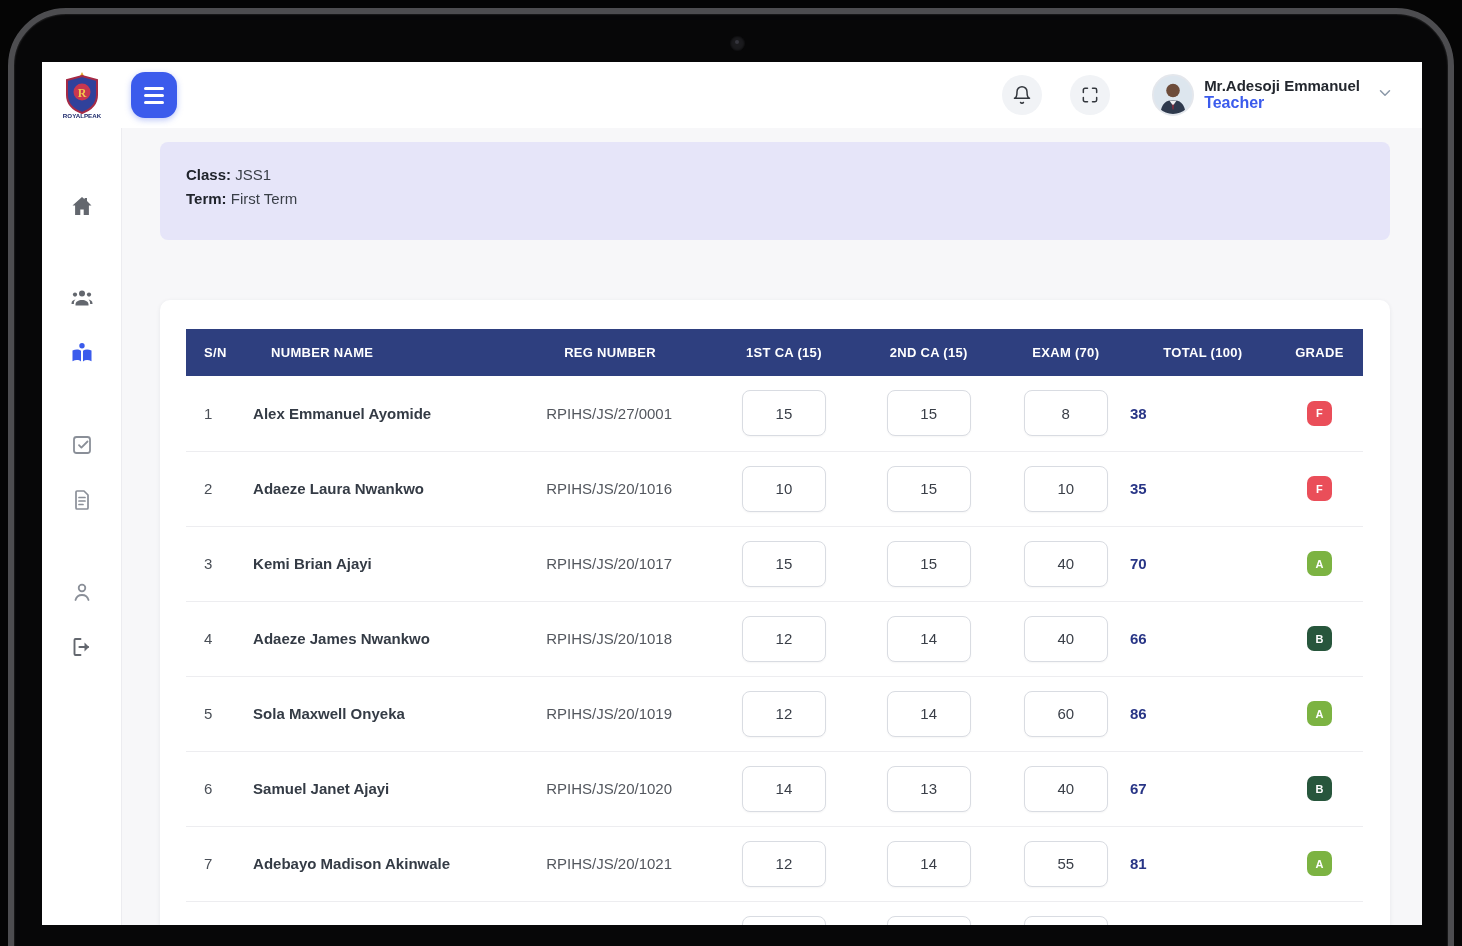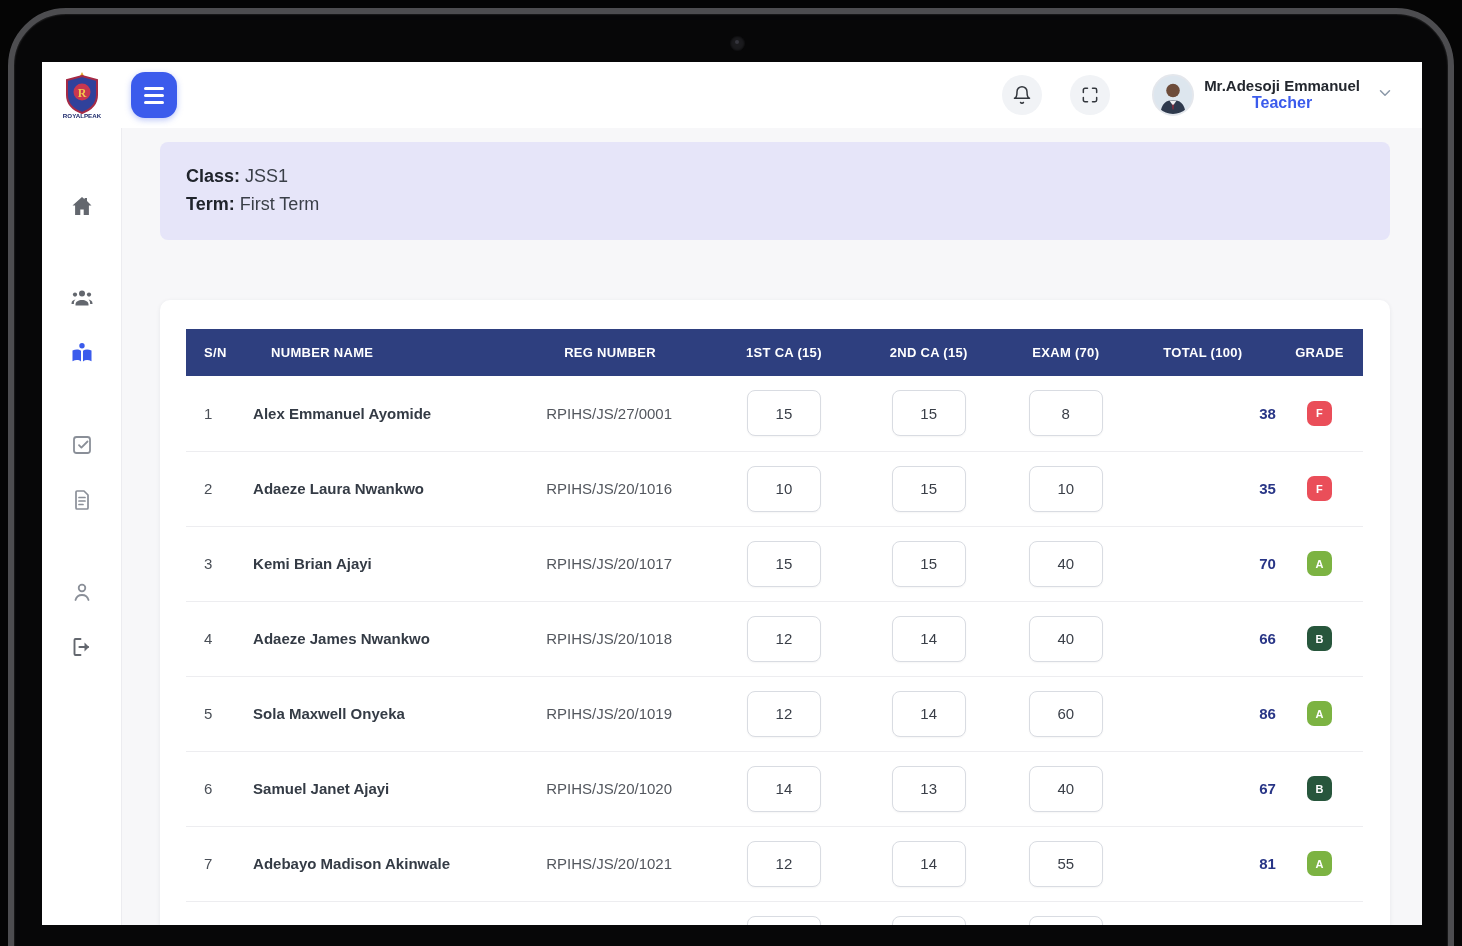--- a/index.html
+++ b/index.html
@@ -38,21 +38,21 @@
   }
   .logo-wrap { width:80px; display:flex; justify-content:center; align-items:center; }
   .logo-crest { width:40px; height:48px; display:block; }
   .hamburger-btn {
     width:46px; height:46px; margin-left:9px; border:none; cursor:pointer;
     background:#3b5bec; border-radius:14px;
     display:flex; flex-direction:column; justify-content:center; align-items:center; gap:4px;
     box-shadow:0 2px 6px rgba(59,91,236,.35);
   }
   .hamburger-btn span { width:20px; height:3px; background:#fff; border-radius:2px; }
-  .topbar-right { margin-left:auto; display:flex; align-items:center; gap:28px; padding-right:28px;text-align:center; }
+  .topbar-right { margin-left:auto; display:flex; align-items:center; gap:28px; padding-right:28px; }
   .icon-circle {
     width:40px; height:40px; border-radius:50%; background:#f1f3f6;
     display:flex; align-items:center; justify-content:center; cursor:pointer;
     color:#33373d;
   }
   .icon-circle svg { width:20px; height:20px; }
   .user-chip { display:flex; align-items:center; gap:10px; margin-left:14px; cursor:pointer; }
   .avatar {
     width:42px; height:42px; border-radius:50%; overflow:hidden;
     border:2px solid #e4e7ec; background:#dfe7f2; flex:0 0 42px;
@@ -85,21 +85,21 @@
   }
   .main { flex:1; overflow:hidden; padding:14px 32px 0 38px; }
   
   .info-banner {
     width:1230px; height:98px; background:#e6e5f9; border-radius:8px;
     display:flex; padding:24px 26px; margin-bottom:60px;
   }
   .info-col { display:flex; flex-direction:column; gap:7px; }
   .info-col.c1 { width:301px; }
   .info-col.c2 { width:301px; }
-  .info-line { font-size:18px; color:#3a3f48; }
+  .info-line { font-size:15px; color:#3a3f48; }
   .info-line b { color:#20242c; font-weight:700; }
   
   .card {
     width:1230px; background:#fff; border-radius:10px;
     box-shadow:0 1px 4px rgba(40,45,60,.08);
     padding:29px 27px 40px 26px; height:700px;
   }
   table.results { width:1177px; border-collapse:collapse; table-layout:fixed; }
   col.c-sn{width:5.7%} col.c-name{width:24.9%} col.c-reg{width:14.1%}
   col.c-ca1{width:12.2%} col.c-ca2{width:12.4%} col.c-exam{width:10.9%}
@@ -110,25 +110,25 @@
   }
   thead th.al { text-align:left; padding-left:18px; }
   thead th.ac { text-align:center; }
   tbody td { height:75px; border-bottom:1px solid #ededf0; vertical-align:middle; }
   tbody tr:last-child td { border-bottom:none; }
   td.sn { padding-left:18px; font-size:15px; color:#4a4f57; }
   td.name { font-size:15px; font-weight:700; color:#343b45; }
   td.reg { font-size:15px; color:#53575e; }
   td.inp-cell { text-align:center; }
   .score-input {
-    width:74px; height:46px; border:1px solid #d9dce2; border-radius:8px;
+    width:84px; height:46px; border:1px solid #d9dce2; border-radius:8px;
     text-align:center; font-size:15px; color:#3a3f48; background:#fff;
     font-family:inherit; box-shadow:0 1px 2px rgba(0,0,0,.04);
   }
-  td.total { text-align:right; font-size:15px; font-weight:700; color:#283586; }
+  td.total { text-align:left; font-size:15px; font-weight:700; color:#283586; }
   td.grade { text-align:center; }
   .grade-badge {
     display:inline-flex; width:25px; height:25px; border-radius:7px;
     align-items:center; justify-content:center;
     color:#fff; font-size:11px; font-weight:700;
   }
 </style>
 </head>
 <body>
 

